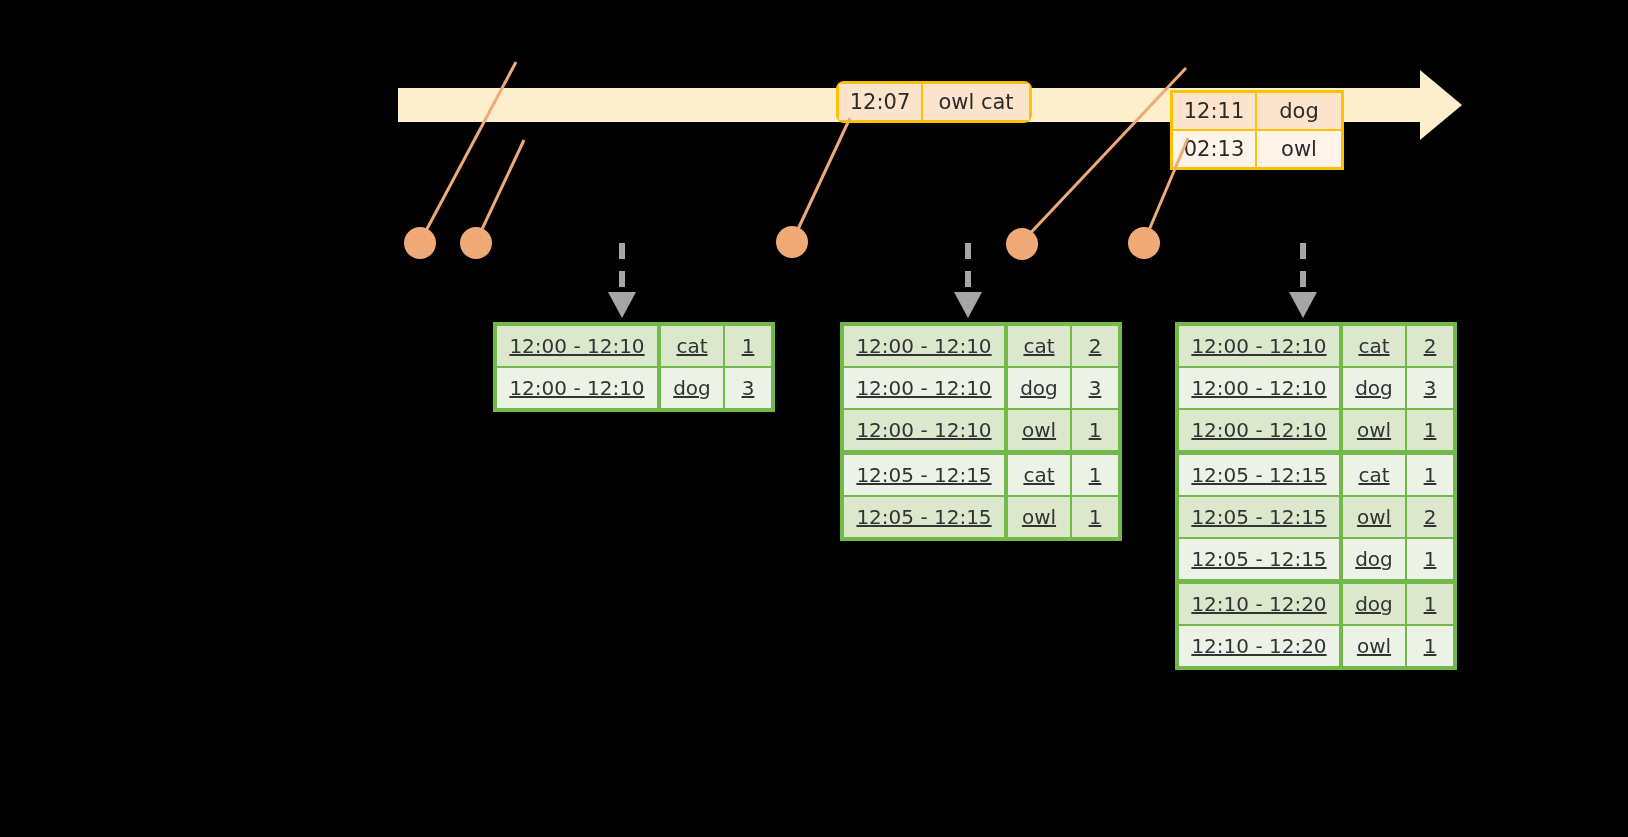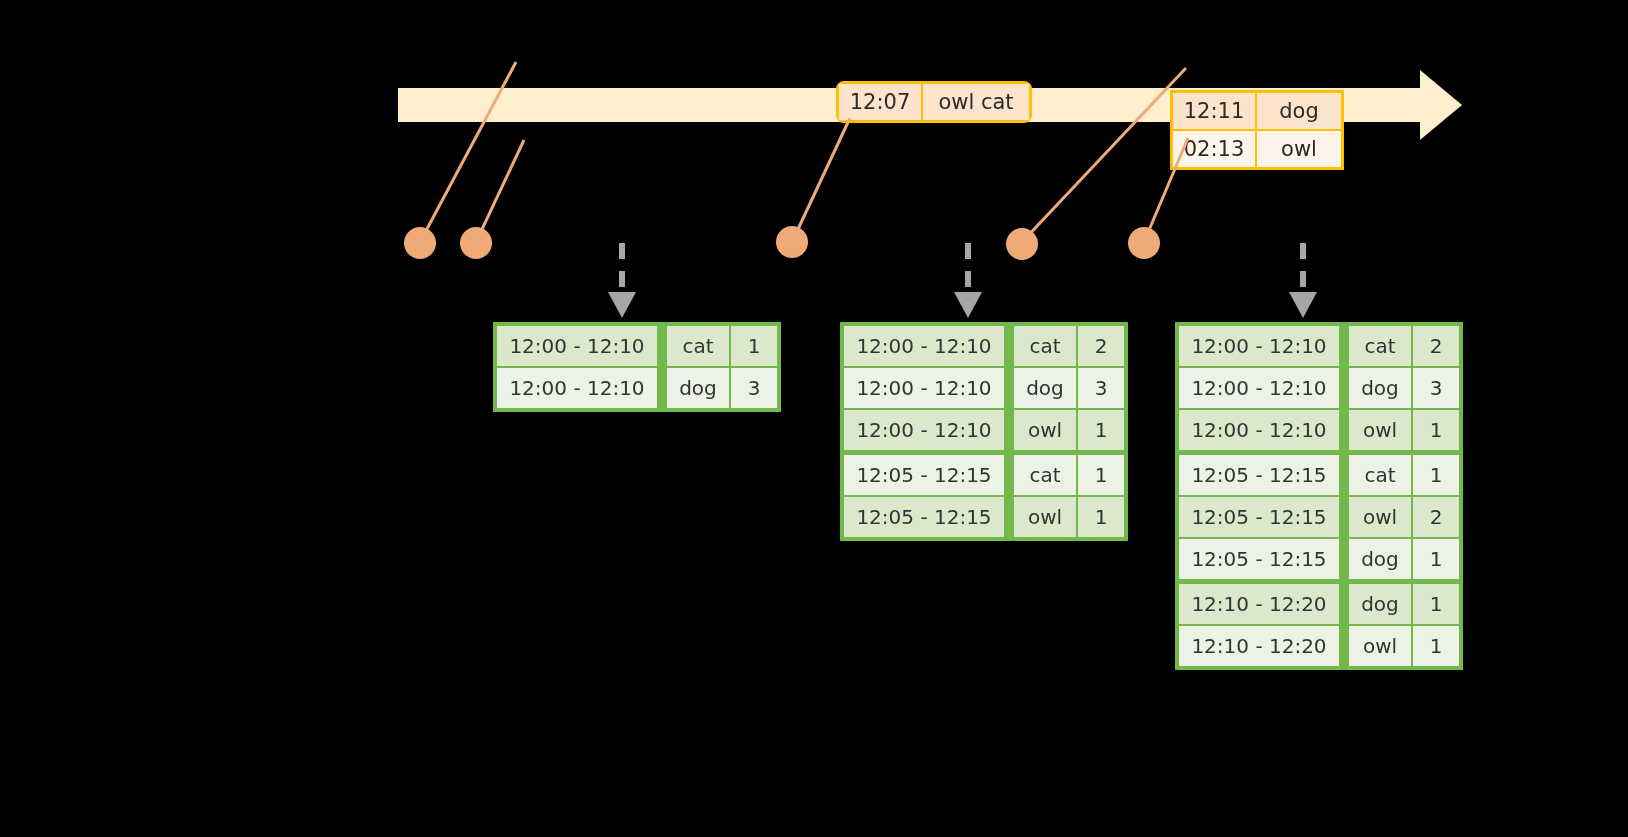--- a/index.html
+++ b/index.html
@@ -115,25 +115,26 @@
   .res-row + .res-row { margin-top: 2px; }
   .res-row.band-sep { margin-top: 5px; }
   .res-cell {
     box-sizing: border-box;
     display: flex;
     align-items: center;
     justify-content: center;
     font-size: 20px;
     color: #333333;
     padding: 8px 8px;
+    text-decoration: underline;
   }
   .res-row.shade-a .res-cell { background: #DCE8CC; }
   .res-row.shade-b .res-cell { background: #EDF2E7; }
   .c-window { width: 160px; }
-  .c-word   { width: 62px;  margin-left: 10px; }
+  .c-word   { width: 62px;  margin-left: 4px; }
   .c-count  { width: 46px;  margin-left: 2px; }
 </style>
 </head>
 <body>
 
 <div id="stage">
 
   <div id="timeline-band"></div>
   <div id="timeline-arrow-neck"></div>
   <div id="timeline-arrowhead"></div>

